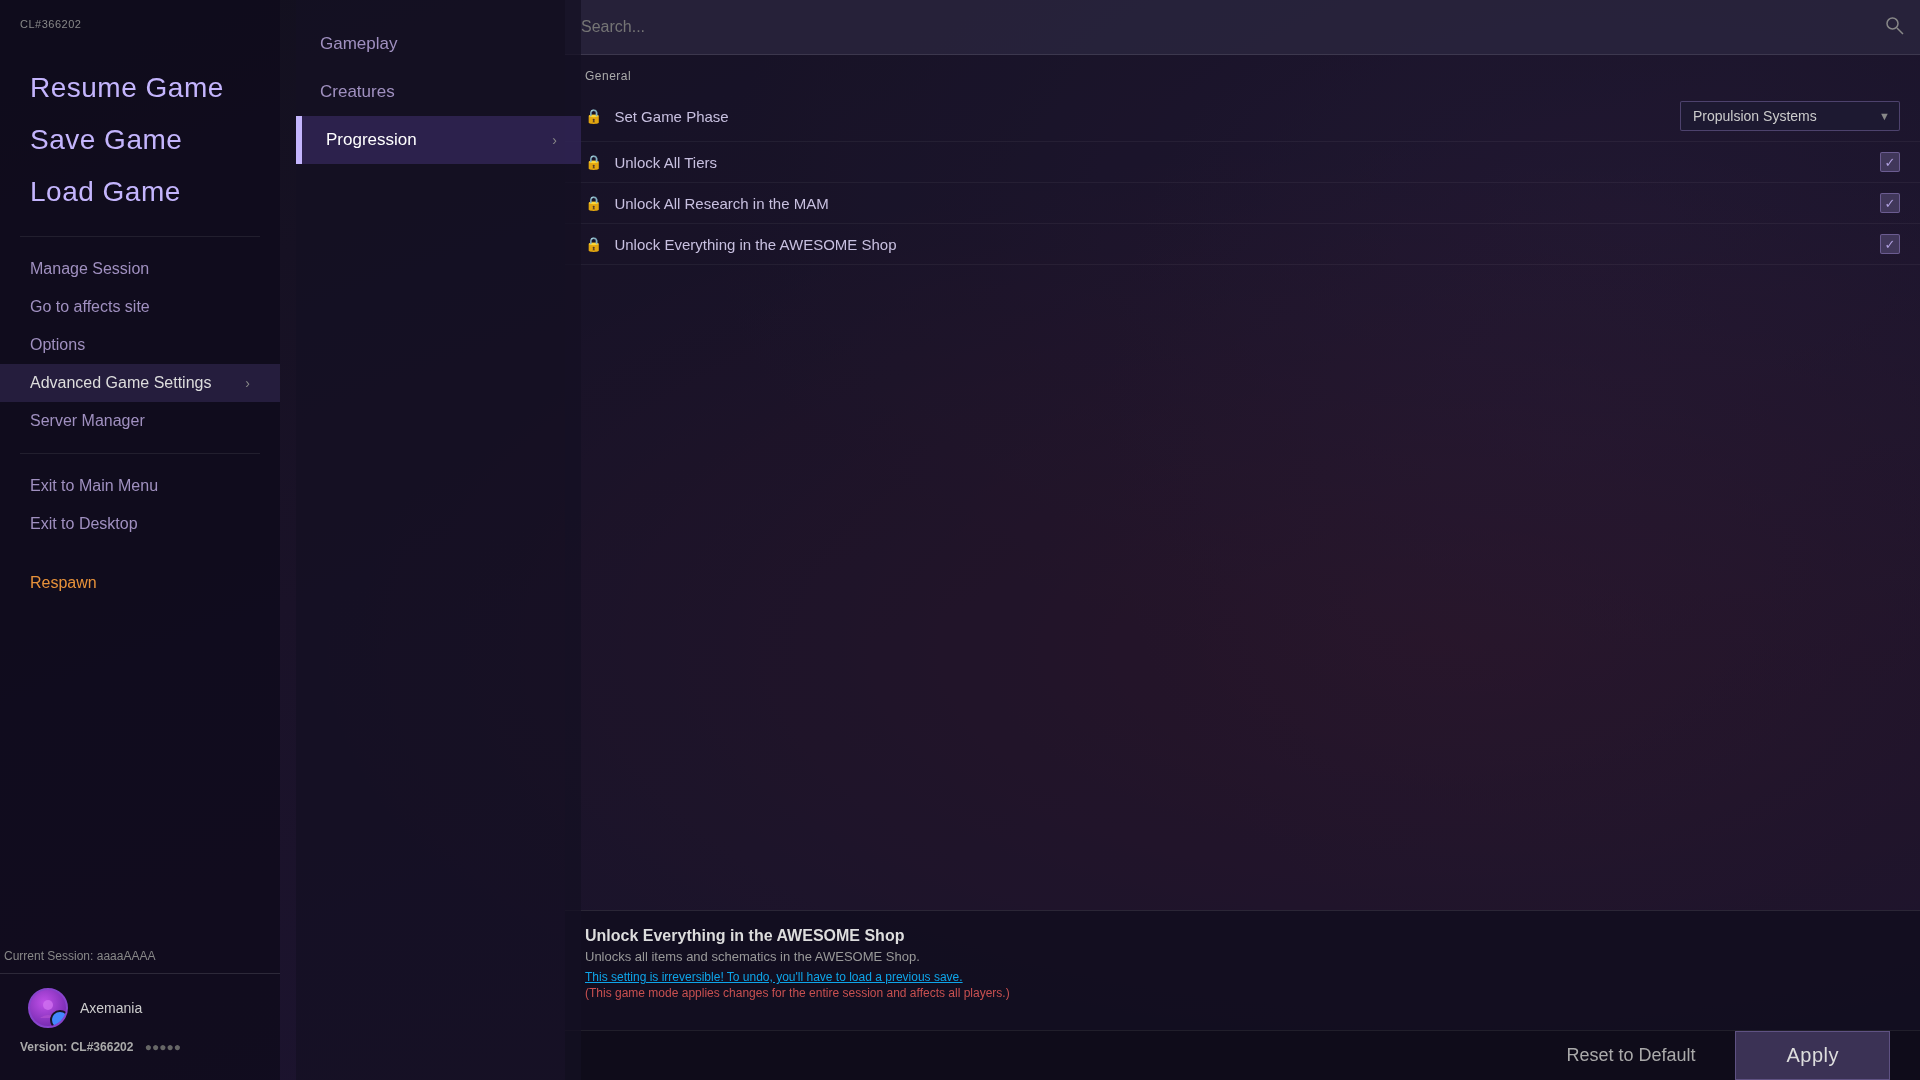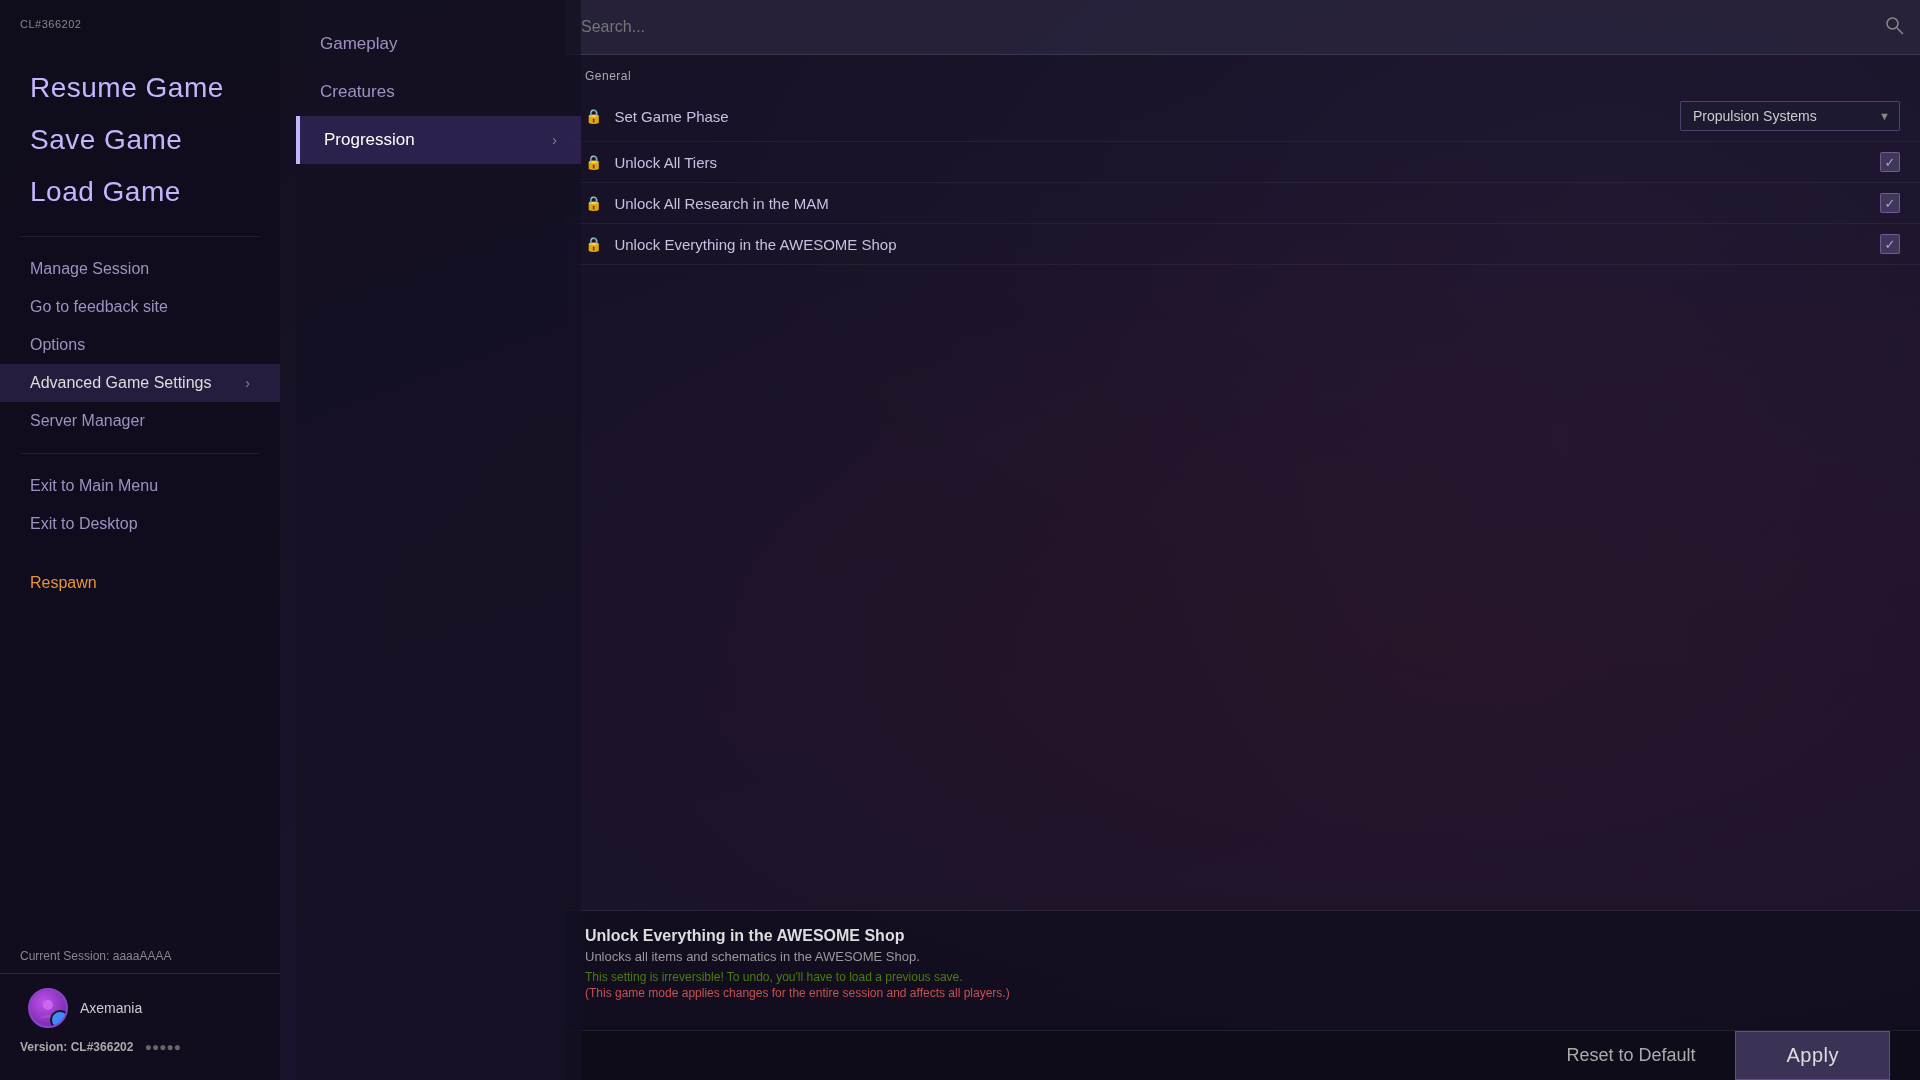--- a/index.html
+++ b/index.html
@@ -105,21 +105,21 @@
     }
 
     .sidebar-bottom {
       margin-top: auto;
       padding: 10px 0;
     }
 
     .session-label {
       font-size: 12px;
       color: #888;
-      padding: 6px 20px;
+      padding: 6px 4px;
     }
 
     .session-divider {
       height: 1px;
       background: rgba(255,255,255,0.12);
       margin: 4px 0 8px;
     }
 
     .player-row {
       display: flex;
@@ -188,21 +188,21 @@
       color: #a090c0;
       cursor: pointer;
       display: flex;
       align-items: center;
       justify-content: space-between;
     }
 
     .category-item.active {
       background: rgba(80, 60, 140, 0.4);
       color: #fff;
-      border-left: 4px solid #c4b5fd;
+      border-left: 6px solid #c4b5fd;
     }
 
     .category-item .cat-chevron {
       font-size: 14px;
       color: #888;
     }
 
     
     .main-content {
       position: absolute;
@@ -342,22 +342,23 @@
     }
 
     .info-desc {
       font-size: 13px;
       color: #999;
       margin-bottom: 6px;
     }
 
     .info-warning {
       font-size: 12px;
-      color: #4d7c0f;
+      color: #0ea5e9;
       margin-bottom: 2px;
+      text-decoration: underline;
     }
 
     .info-note {
       font-size: 12px;
       color: #c85050;
     }
 
     
     .action-bar {
       height: 50px;
@@ -407,21 +408,21 @@
     <div class="sidebar-primary-item">Load Game</div>
   </div>
 
   <div class="sidebar-divider"></div>
 
   <div class="sidebar-secondary">
     <div class="sidebar-secondary-item">
       <span>Manage Session</span>
     </div>
     <div class="sidebar-secondary-item">
-      <span>Go to feedback site</span>
+      <span>Go to affects site</span>
     </div>
     <div class="sidebar-secondary-item">
       <span>Options</span>
     </div>
     <div class="sidebar-secondary-item active">
       <span>Advanced Game Settings</span>
       <span class="chevron">›</span>
     </div>
     <div class="sidebar-secondary-item">
       <span>Server Manager</span>

